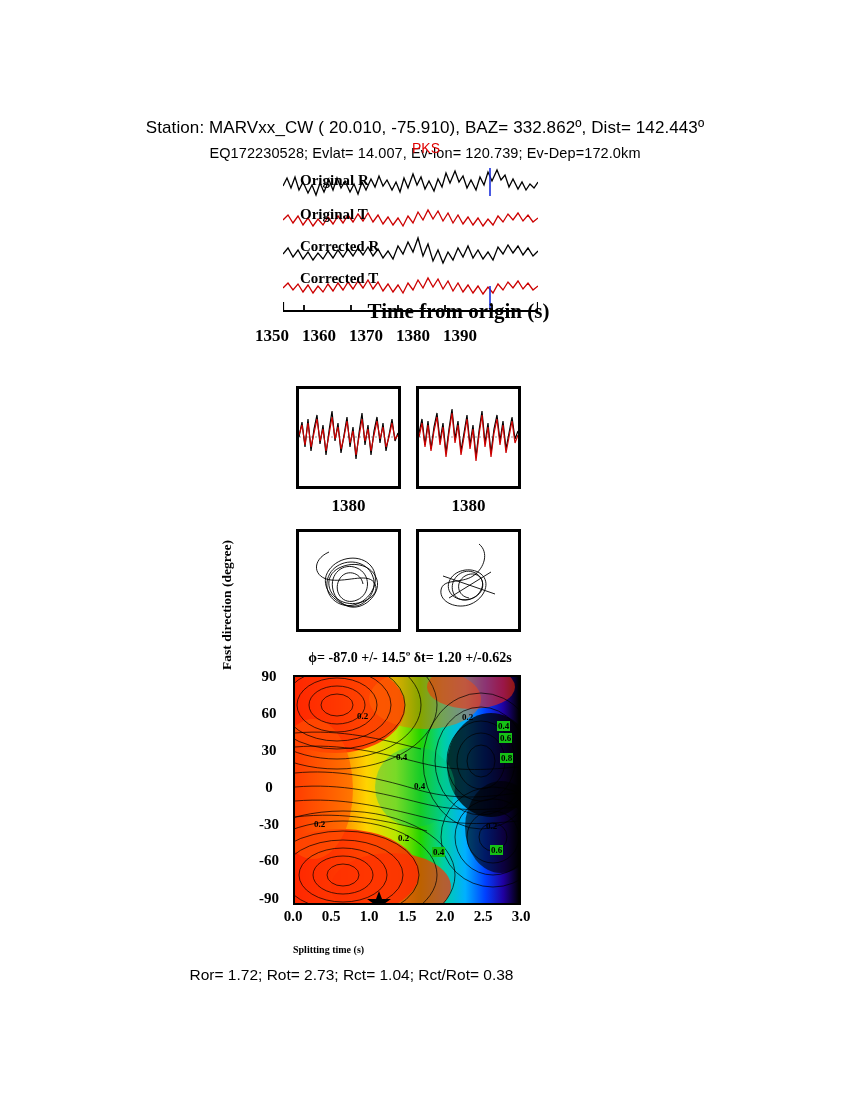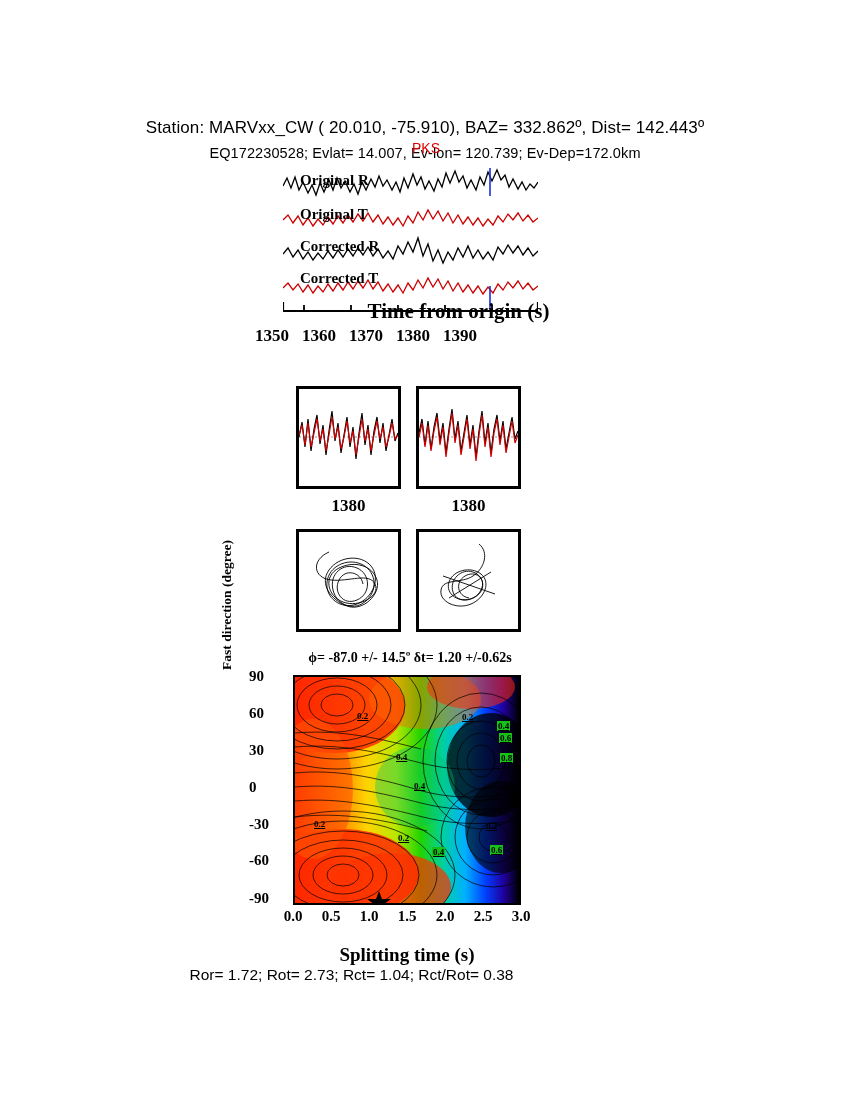--- a/index.html
+++ b/index.html
@@ -49,31 +49,31 @@
     position:absolute;left:230px;top:650px;width:360px;text-align:center;
     font-size:14px;font-weight:bold;font-family:"Liberation Serif", serif;
   }
   .cgrid{position:absolute;left:293px;top:675px;width:228px;height:230px;border:2px solid #000;box-sizing:border-box;background:#000;overflow:hidden;}
   .ylab{
     position:absolute;left:219px;top:700px;width:190px;
     transform:rotate(-90deg);transform-origin:0 0;
     font-size:13.5px;font-weight:bold;font-family:"Liberation Serif", serif;
     text-align:center;
   }
-  .ytick{position:absolute;right:0;font-size:15px;font-weight:bold;font-family:"Liberation Serif", serif;text-align:left;width:40px;}
+  .ytick{position:absolute;right:0;font-size:15px;font-weight:bold;font-family:"Liberation Serif", serif;text-align:center;width:40px;}
   .xtick{position:absolute;font-size:15px;font-weight:bold;font-family:"Liberation Serif", serif;text-align:center;width:40px;}
   .xlab{
-    position:absolute;left:293px;top:944px;width:228px;text-align:center;
-    font-size:19px;font-weight:bold;font-family:"Liberation Serif", serif;
+    position:absolute;left:293px;top:944px;width:228px;
+    font-size:10px;font-weight:bold;font-family:"Liberation Serif", serif;
   }
   .footer{
     position:absolute;left:0;top:966px;width:703px;text-align:center;
     font-size:15.5px;font-family:"Liberation Sans", sans-serif;
   }
-  .clab{position:absolute;font-size:9px;font-family:"Liberation Serif", serif;font-weight:bold;color:#000;text-decoration:underline;}
+  .clab{position:absolute;font-size:9px;font-family:"Liberation Serif", serif;font-weight:bold;color:#000;}
   .clab.g{background:#16c216;color:#000;padding:0 1px;}
 </style>
 </head>
 <body>
 
 <div class="page">
 
   <div class="hdr">
     <div class="l1">Station: MARVxx_CW (  20.010,  -75.910), BAZ=  332.862º, Dist=  142.443º</div>
     <div class="l2">EQ172230528; Evlat=  14.007, Ev-lon= 120.739; Ev-Dep=172.0km</div>

